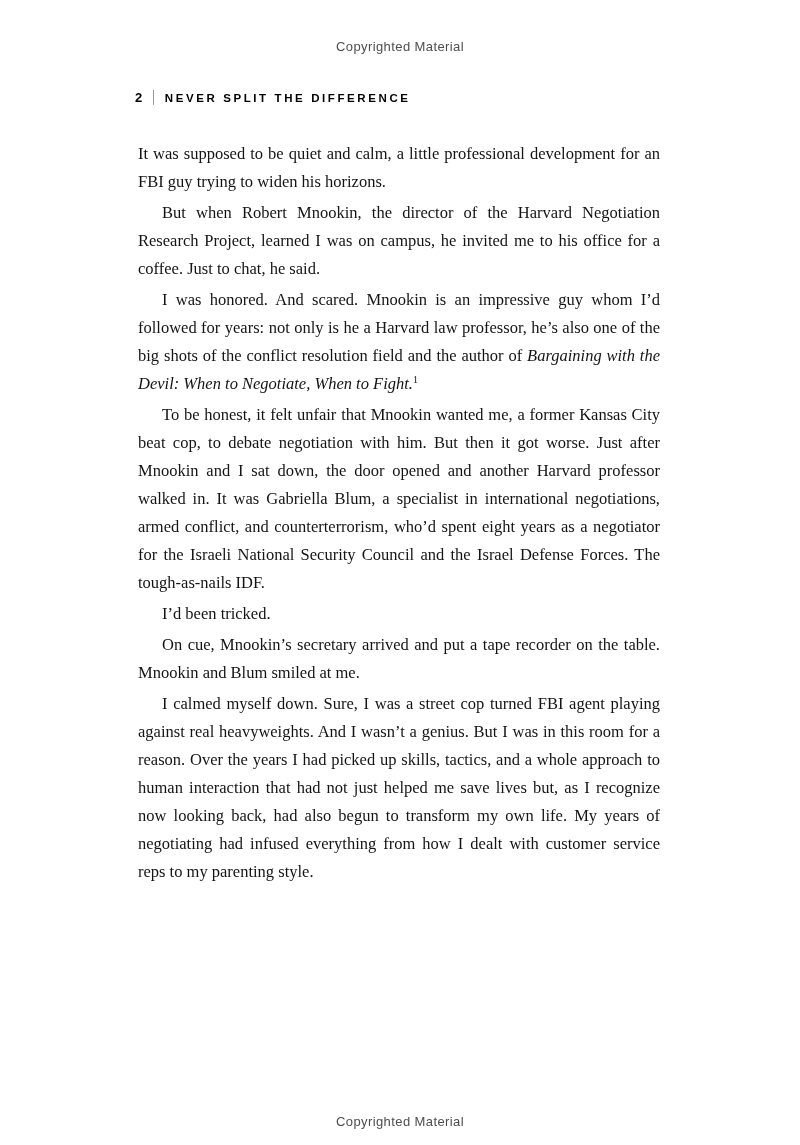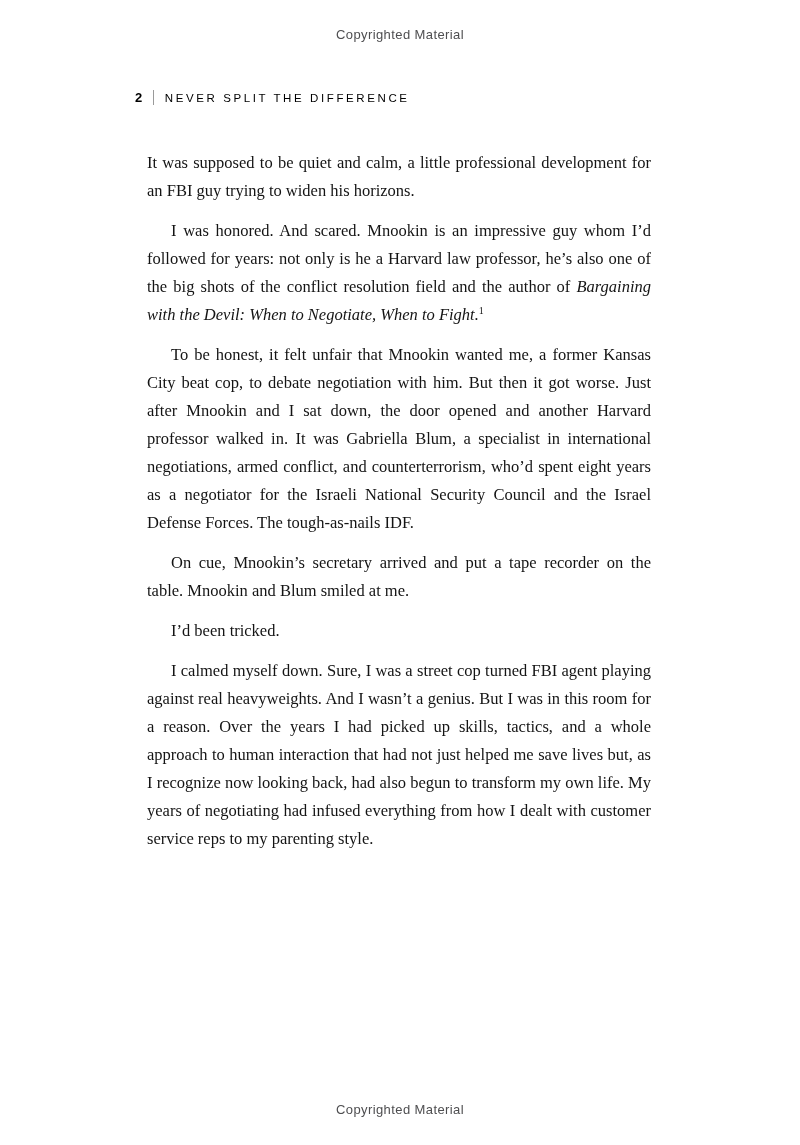--- a/index.html
+++ b/index.html
@@ -19,20 +19,21 @@
   .copyright {
     position: absolute;
     left: 0;
     right: 0;
     text-align: center;
     font-family: "Liberation Sans", sans-serif;
     font-size: 13px;
     letter-spacing: 0.4px;
     color: #4e4e50;
     font-weight: 400;
+    margin-top: 12px;
   }
   .copyright.top { top: 27px; }
   .copyright.bottom { top: 1102px; }
 
   .running-head {
     position: absolute;
     left: 135px;
     top: 90px;
     display: flex;
     align-items: center;
@@ -44,38 +45,38 @@
     font-size: 13px;
     letter-spacing: 0.5px;
   }
   .head-rule {
     width: 1px;
     height: 15px;
     background: #9a9a9a;
     margin: 0 11px 0 10px;
   }
   .running-title {
-    font-weight: 400;
+    font-weight: 700;
     font-size: 11.5px;
     letter-spacing: 2.6px;
     text-transform: uppercase;
   }
 
   .body-text {
     position: absolute;
     left: 135px;
     top: 137px;
     width: 528px;
     font-size: 16.5px;
     line-height: 28px;
     text-align: justify;
     color: #141414;
   }
   .para {
-    margin: 12px;
+    margin: 3px;
     text-indent: 0;
   }
   .para.indent {
     text-indent: 24px;
   }
   .italic {
     font-style: italic;
   }
   .footnote-ref {
     font-size: 10px;
@@ -93,28 +94,29 @@
   <header class="running-head">
     <span class="page-num">2</span>
     <span class="head-rule"></span>
     <span class="running-title">NEVER SPLIT THE DIFFERENCE</span>
   </header>
 
   <main class="body-text">
 
     <p class="para"><span>It was supposed to be quiet and calm, a little professional development for an FBI guy trying to widen his horizons.</span></p>
 
+    <p class="para indent"><span>But when Robert Mnookin, the director of the Harvard Negotiation Research Project, learned I was on campus, he invited me to his office for a coffee. Just to chat, he said.</span></p>
 
     <p class="para indent"><span>I was honored. And scared. Mnookin is an impressive guy whom I’d followed for years: not only is he a Harvard law professor, he’s also one of the big shots of the conflict resolution field and the author of </span><span class="italic">Bargaining with the Devil: When to Negotiate, When to Fight.</span><sup class="footnote-ref">1</sup></p>
 
     <p class="para indent"><span>To be honest, it felt unfair that Mnookin wanted me, a former Kansas City beat cop, to debate negotiation with him. But then it got worse. Just after Mnookin and I sat down, the door opened and another Harvard professor walked in. It was Gabriella Blum, a specialist in international negotiations, armed conflict, and counterterrorism, who’d spent eight years as a negotiator for the Israeli National Security Council and the Israel Defense Forces. The tough-as-nails IDF.</span></p>
 
+    <p class="para indent"><span>I’d been tricked.</span></p>
+
     <p class="para indent"><span>On cue, Mnookin’s secretary arrived and put a tape recorder on the table. Mnookin and Blum smiled at me.</span></p>
-
-    <p class="para indent"><span>I’d been tricked.</span></p>
 
 
 
     <p class="para indent"><span>I calmed myself down. Sure, I was a street cop turned FBI agent playing against real heavyweights. And I wasn’t a genius. But I was in this room for a reason. Over the years I had picked up skills, tactics, and a whole approach to human interaction that had not just helped me save lives but, as I recognize now looking back, had also begun to transform my own life. My years of negotiating had infused everything from how I dealt with customer service reps to my parenting style.</span></p>
 
   </main>
 
   <div class="copyright bottom">Copyrighted Material</div>
 
 </div>

